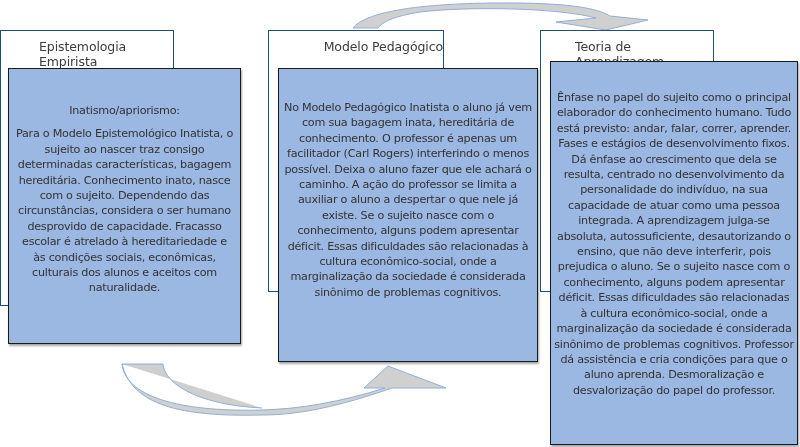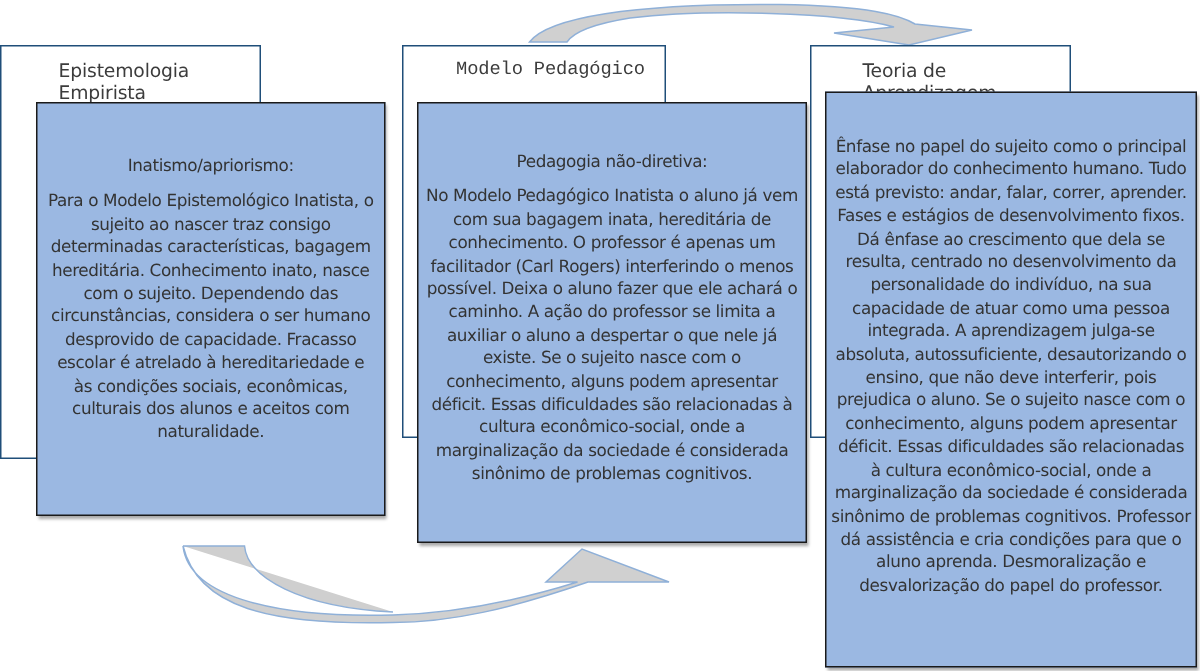--- a/index.html
+++ b/index.html
@@ -39,30 +39,29 @@
   <path d="M122,364 L163,364 C165,385 200,405 262,408" fill="#cfcfcf" stroke="#8fb0d8" stroke-width="1"></path>
 
   <path d="M353,28 C365,12 420,2 520,3 C580,4 600,10 610,16
            L648,20 L606,30 L556,22 L596,18
            C560,8 470,6 420,12 C395,16 382,22 378,28 Z" fill="#d0d0d0" stroke="#8fb0d8" stroke-width="1"></path>
 </svg>
 
 <div class="outer" style="left:0px; top:30px; width:174px; height:276px;">
   <div class="title" style="padding-left:22px; text-align:left;">Epistemologia  Empirista</div>
 </div>
-<div class="inner" style="left:24px; top:68px; width:233px; height:276px; padding:34px 6px 0 6px;">
+<div class="inner" style="left:8px; top:68px; width:233px; height:276px; padding:34px 6px 0 6px;">
   <p class="heading">Inatismo/apriorismo:</p>
   <p class="body">Para o Modelo Epistemológico Inatista, o sujeito ao nascer traz consigo determinadas características, bagagem hereditária. Conhecimento inato, nasce com o sujeito. Dependendo das circunstâncias, considera o ser humano desprovido de capacidade. Fracasso escolar é atrelado à hereditariedade e às condições sociais, econômicas, culturais dos alunos e aceitos com naturalidade.</p>
 </div>
 
 <div class="outer" style="left:268px; top:30px; width:176px; height:262px;">
-  <div class="title" style="text-align:center; padding-left:6px;font-family:Liberation Mono, monospace;">Modelo Pedagógico</div>
+  <div class="title" style="text-align:right; padding-left:6px;">Modelo Pedagógico</div>
 </div>
 <div class="inner" style="left:278px; top:68px; width:260px; height:294px; padding:31px 4px 0 4px;">
-  <p class="heading">Pedagogia não-diretiva:</p>
   <p class="body">No Modelo Pedagógico Inatista o aluno já vem com sua bagagem inata, hereditária de conhecimento. O professor é apenas um facilitador (Carl Rogers) interferindo o menos possível. Deixa o aluno fazer que ele achará o caminho. A ação do professor se limita a auxiliar o aluno a despertar o que nele já existe. Se o sujeito nasce com o conhecimento, alguns podem apresentar déficit. Essas dificuldades são relacionadas à cultura econômico-social, onde a marginalização da sociedade é considerada sinônimo de problemas cognitivos.</p>
 </div>
 
 <div class="outer" style="left:540px; top:30px; width:174px; height:262px;">
   <div class="title" style="padding-left:18px; text-align:left;">Teoria de Aprendizagem</div>
 </div>
 <div class="inner" style="left:550px; top:61px; width:248px; height:384px; padding:28px 3px 0 3px;">
   <p class="body">Ênfase no papel do sujeito como o principal elaborador do conhecimento humano. Tudo está previsto: andar, falar, correr, aprender. Fases e estágios de desenvolvimento fixos. Dá ênfase ao crescimento que dela se resulta, centrado no desenvolvimento da personalidade do indivíduo, na sua capacidade de atuar como uma pessoa integrada. A aprendizagem julga-se absoluta, autossuficiente, desautorizando o ensino, que não deve interferir, pois prejudica o aluno. Se o sujeito nasce com o conhecimento, alguns podem apresentar déficit. Essas dificuldades são relacionadas à cultura econômico-social, onde  a marginalização da sociedade é considerada sinônimo de problemas cognitivos. Professor dá assistência e cria condições para que o aluno aprenda. Desmoralização e desvalorização do papel do professor.</p>
 </div>
 

